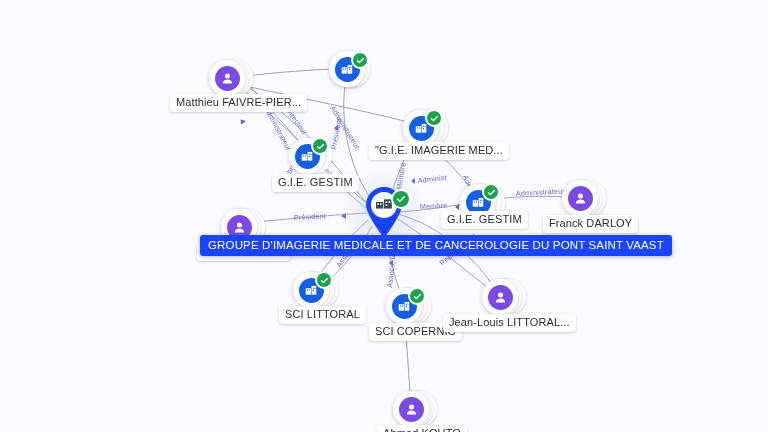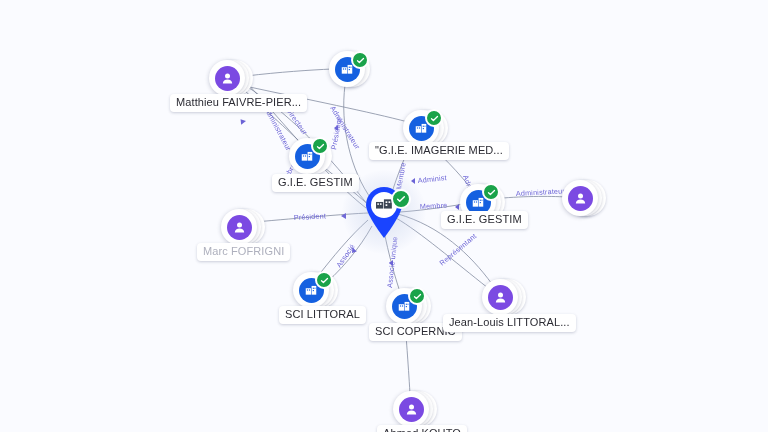--- a/index.html
+++ b/index.html
@@ -304,20 +304,21 @@
     <div class="stack" style="left:-15px;top:-18px;width:36px;height:36px;"></div>
     <div class="disc" style="left:-19px;top:-18px;width:36px;height:36px;">
       <div class="inner" style="width:25px;height:25px;">
         <svg width="15" height="15" viewBox="0 0 24 24">
             <circle cx="12" cy="8" r="4" fill="#fff"></circle>
             <path d="M4.5 20c0-4.2 3.4-6.5 7.5-6.5s7.5 2.3 7.5 6.5z" fill="#fff"></path>
           </svg>
       </div>
     </div>
   </div>
+  <div class="label" style="left:543px;top:215px;">Franck DARLOY</div>
 
   <div class="node person" style="left:240px;top:227px;">
     <div class="stack" style="left:-11px;top:-18px;width:36px;height:36px;"></div>
     <div class="stack" style="left:-15px;top:-18px;width:36px;height:36px;"></div>
     <div class="disc" style="left:-19px;top:-18px;width:36px;height:36px;">
       <div class="inner" style="width:25px;height:25px;">
         <svg width="15" height="15" viewBox="0 0 24 24">
             <circle cx="12" cy="8" r="4" fill="#fff"></circle>
             <path d="M4.5 20c0-4.2 3.4-6.5 7.5-6.5s7.5 2.3 7.5 6.5z" fill="#fff"></path>
           </svg>
@@ -419,14 +420,15 @@
         </g>
       </svg>
     </div>
     <div class="pin-badge" style="left:7px;top:-23px;width:16px;height:16px;">
       <svg width="10" height="10" viewBox="0 0 24 24">
           <path d="M4 12.5l5 5L20 6.5" stroke="#fff" stroke-width="3.4" fill="none" stroke-linecap="round" stroke-linejoin="round"></path>
         </svg>
     </div>
   </div>
 
+  <div class="selected-label" style="left:200px;top:235px;">GROUPE D'IMAGERIE MEDICALE ET DE CANCEROLOGIE DU PONT SAINT VAAST</div>
 
 </div>
 
 </body></html>

